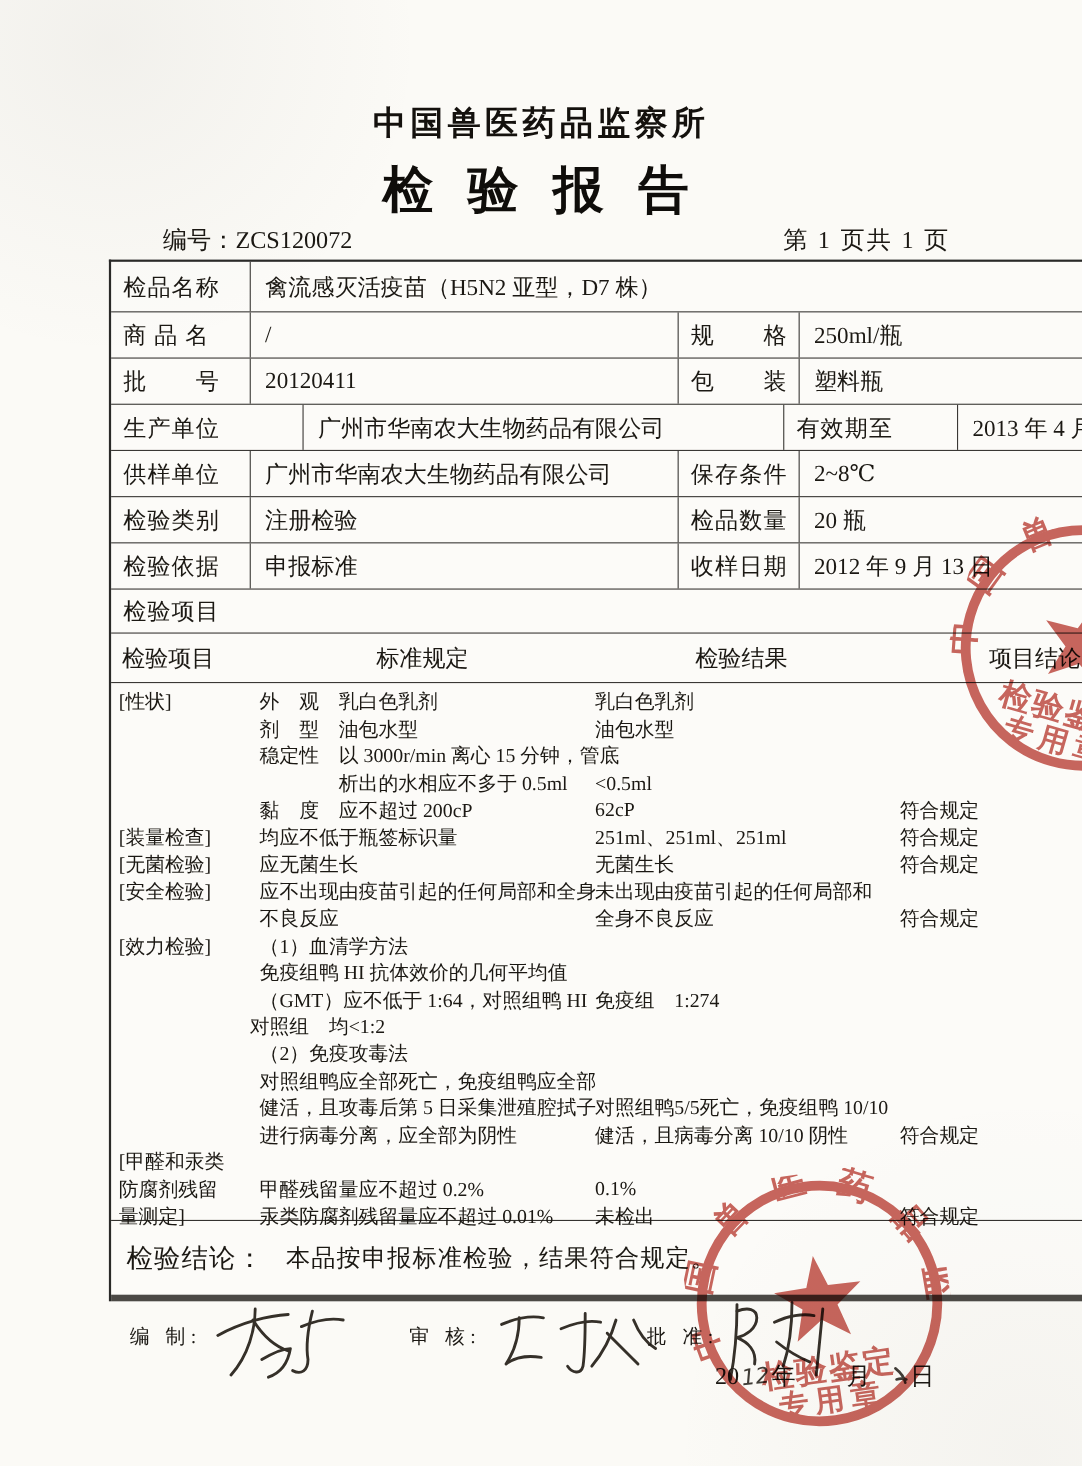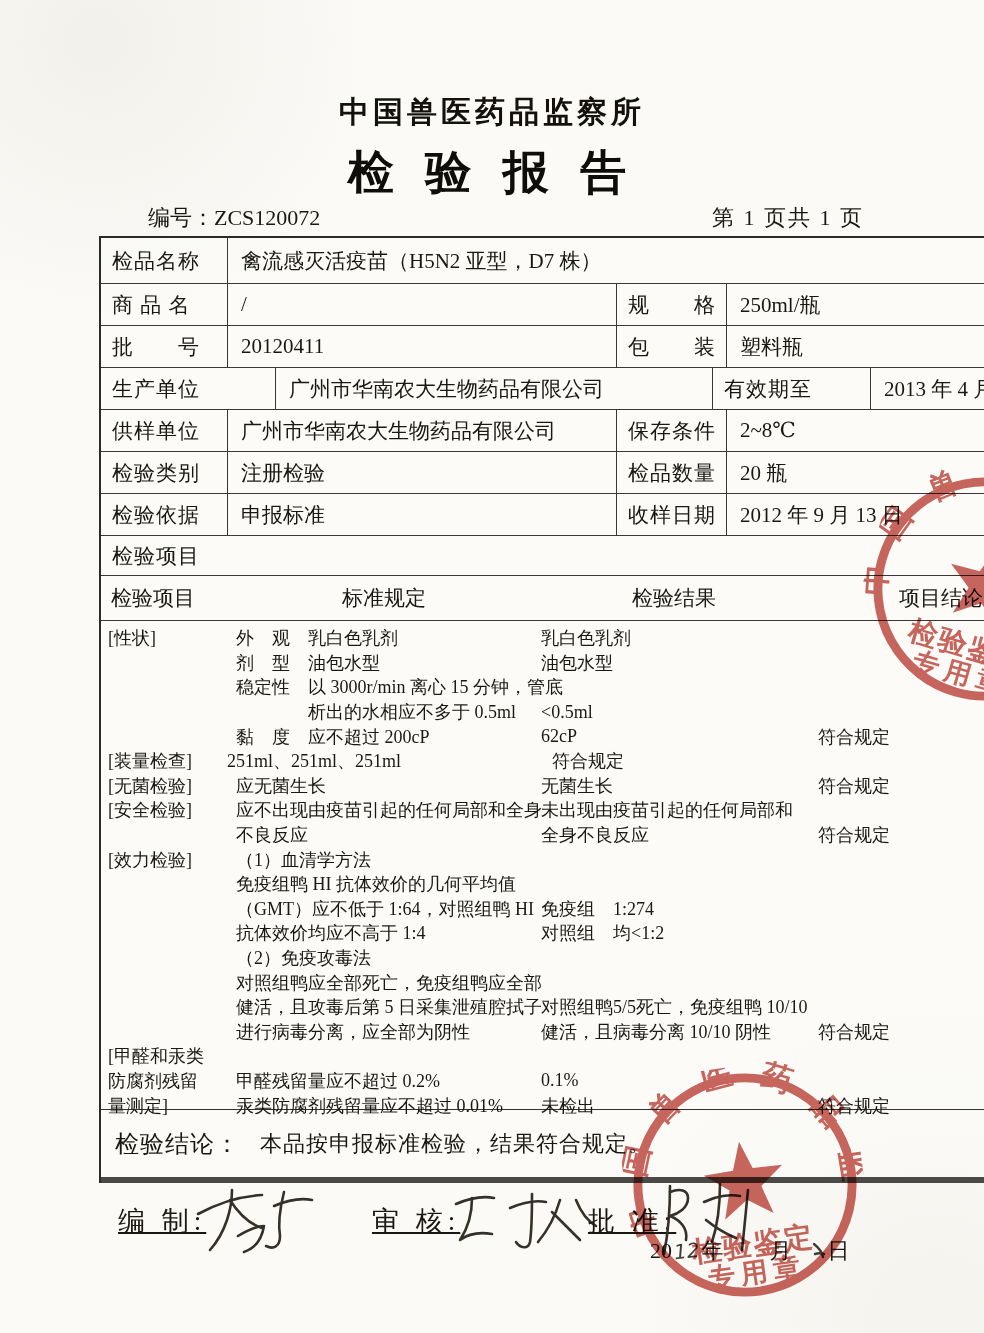--- a/index.html
+++ b/index.html
@@ -42,21 +42,21 @@
   .rline .c1{padding-left:7px;}
   .rline .c2{padding-left:11px;}
   .rline .c3{padding-left:2px;}
   .rline .c4{padding-left:13px;}
 
   .conclusion{display:flex;align-items:center;height:74px;box-sizing:border-box;
     border-top:1.8px solid #34322f;border-bottom:6px solid #4b4945;padding-left:14px;text-align:right;}
   .conclusion .clabel{font-size:24px;letter-spacing:1px;}
   .conclusion .ctext{font-size:22px;letter-spacing:1px;margin-left:20px;}
 
-  .sig-label{position:absolute;font-size:27px;letter-spacing:5px;white-space:nowrap;text-decoration:underline;}
+  .sig-label{position:absolute;font-size:18px;letter-spacing:5px;white-space:nowrap;}
   .sig{position:absolute;}
   .sig path{fill:none;stroke:#353029;stroke-width:2.6;stroke-linecap:round;stroke-linejoin:round;}
 
   .dateline{position:absolute;top:1236px;left:650px;font-size:22px;white-space:nowrap;}
   .dateline .hand{font-family:"DejaVu Sans",sans-serif;font-style:italic;font-size:20px;
     color:#403c36;display:inline-block;transform:rotate(-6deg);margin:0 2px;}
   .dateline .g1{display:inline-block;width:46px;}
   .dateline .g2{display:inline-block;width:20px;}
   .daymark{display:inline-block;vertical-align:-2px;}
   .daymark path{fill:none;stroke:#403c36;stroke-width:2.4;stroke-linecap:round;}
@@ -173,20 +173,21 @@
         <span class="c4"></span>
       </div>
       <div class="rline">
         <span class="c1"></span>
         <span class="c2">黏　度　应不超过 200cP</span>
         <span class="c3">62cP</span>
         <span class="c4">符合规定</span>
       </div>
       <div class="rline">
         <span class="c1">[装量检查]</span>
+        <span class="c2">均应不低于瓶签标识量</span>
         <span class="c3">251ml、251ml、251ml</span>
         <span class="c4">符合规定</span>
       </div>
       <div class="rline">
         <span class="c1">[无菌检验]</span>
         <span class="c2">应无菌生长</span>
         <span class="c3">无菌生长</span>
         <span class="c4">符合规定</span>
       </div>
       <div class="rline">
@@ -214,21 +215,20 @@
         <span class="c4"></span>
       </div>
       <div class="rline">
         <span class="c1"></span>
         <span class="c2">（GMT）应不低于 1:64，对照组鸭 HI</span>
         <span class="c3">免疫组　1:274</span>
         <span class="c4"></span>
       </div>
       <div class="rline">
         <span class="c1"></span>
-        <span class="c2">抗体效价均应不高于 1:4</span>
         <span class="c3">对照组　均&lt;1:2</span>
         <span class="c4"></span>
       </div>
       <div class="rline">
         <span class="c1"></span>
         <span class="c2">（2）免疫攻毒法</span>
         <span class="c3"></span>
         <span class="c4"></span>
       </div>
       <div class="rline">

